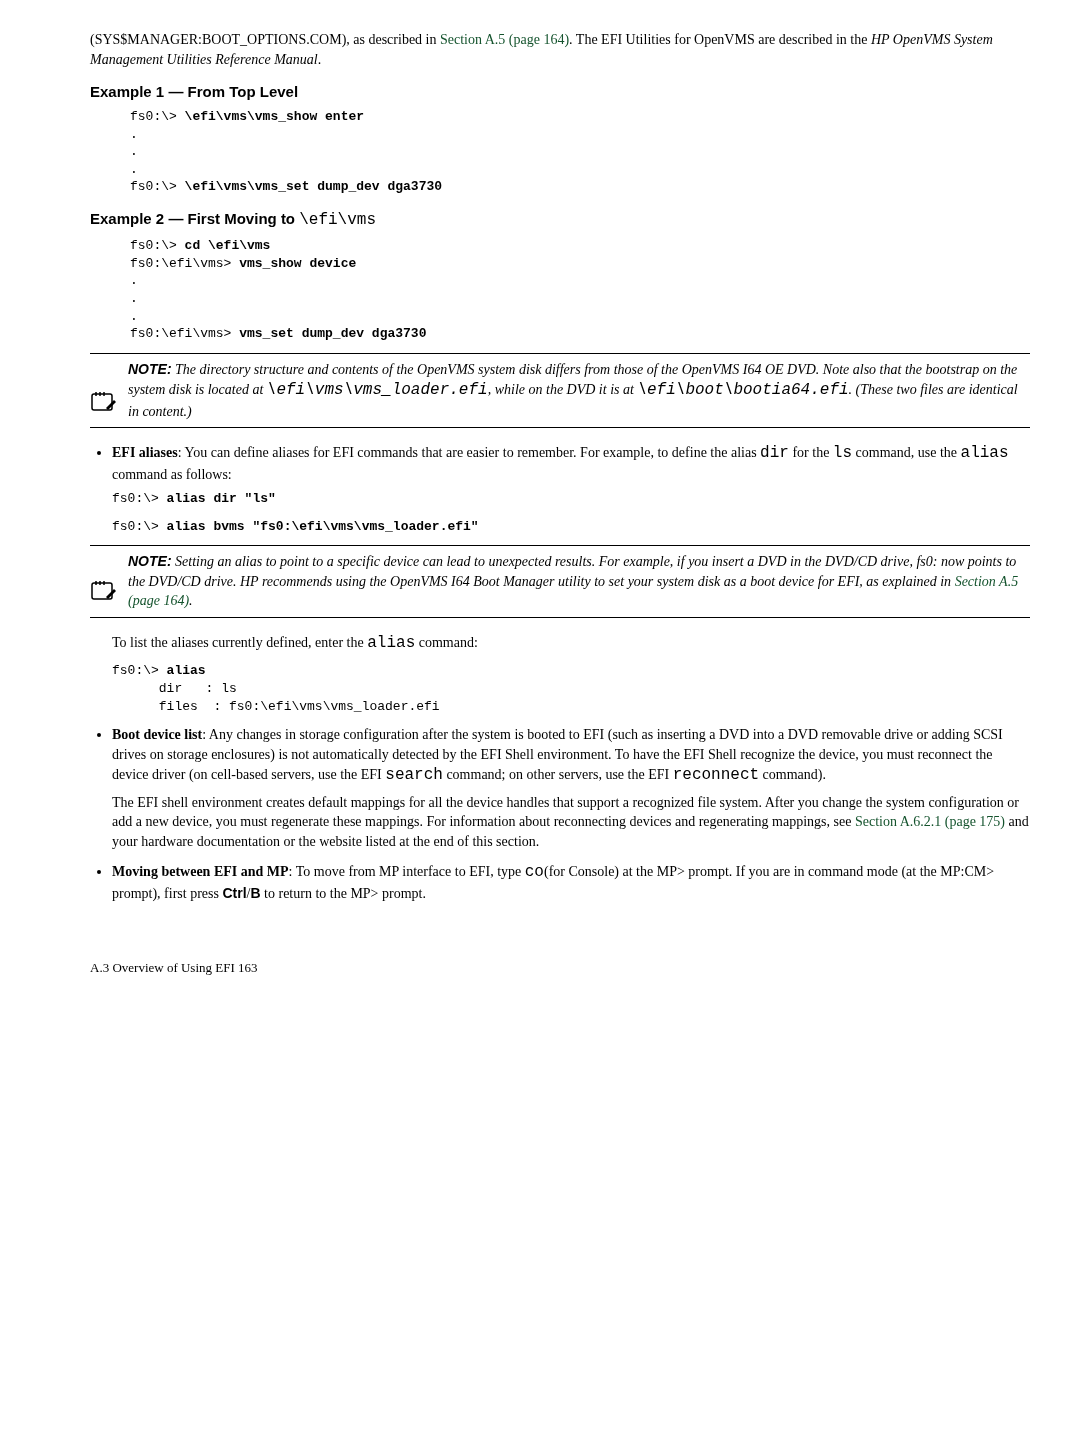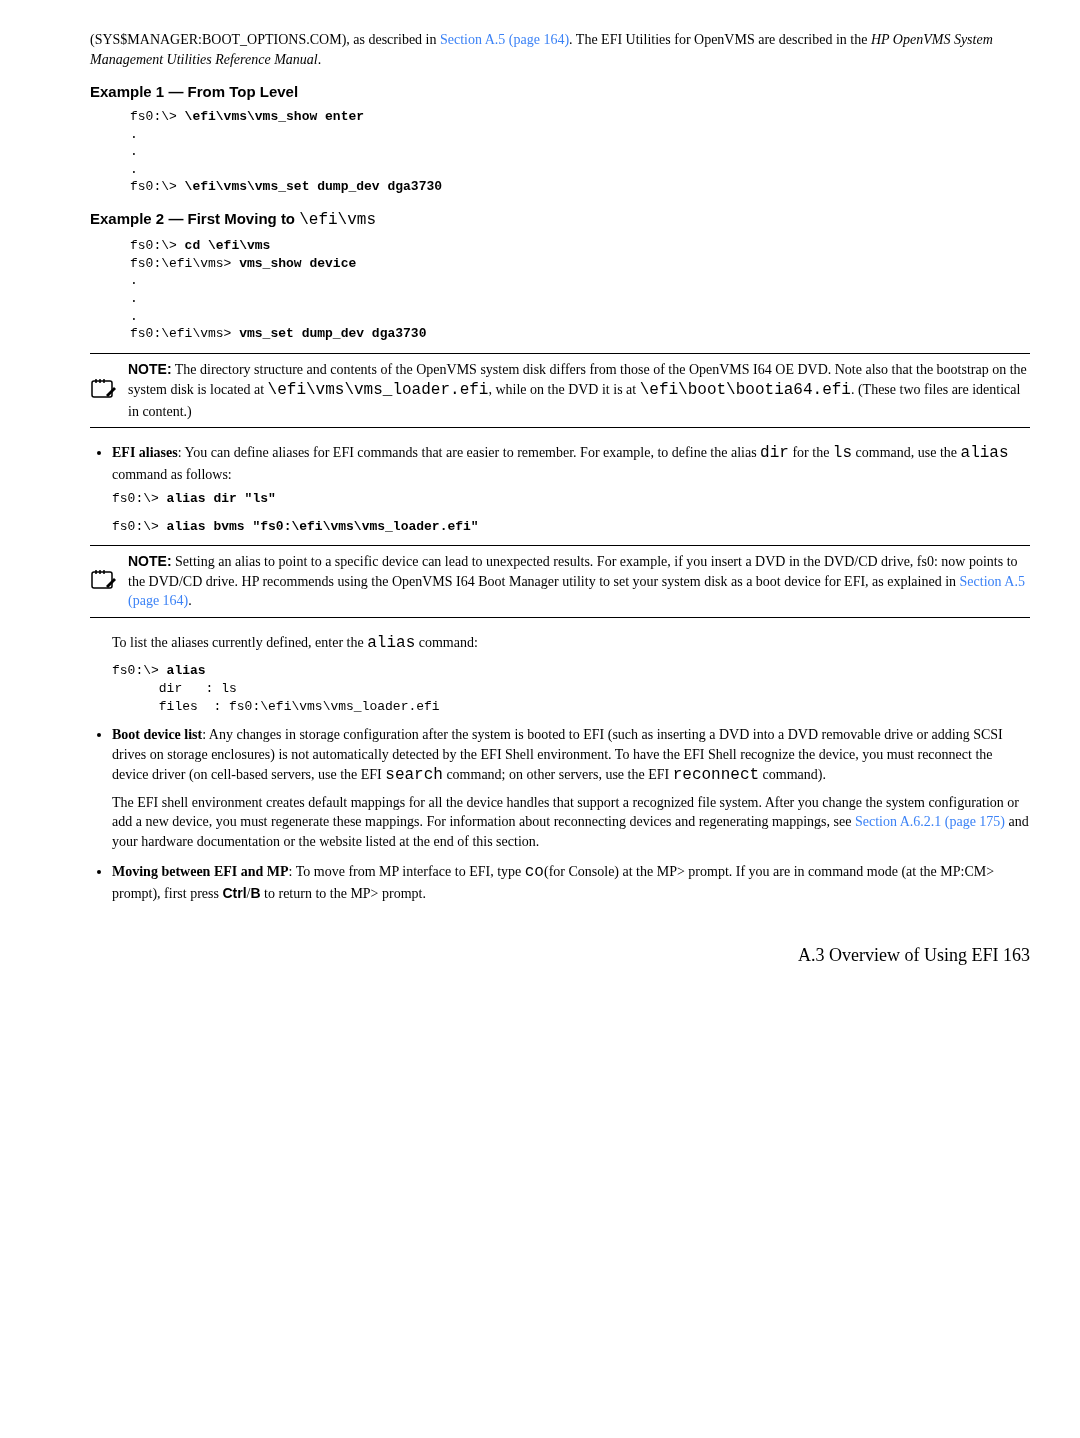--- a/index.html
+++ b/index.html
@@ -31,25 +31,26 @@
   }
   .code-inline {
     font-family: 'Courier New', monospace;
     font-size: 16px;
   }
   .bold-code {
     font-weight: bold;
   }
   .note-row {
     display: flex;
-    align-items: center;
+    align-items: flex-end;
     border-top: 1px solid #000;
     border-bottom: 1px solid #000;
     padding: 6px 0;
     margin: 10px 0 14px 0;
+    font-style: italic;
   }
   .note-icon {
     flex: 0 0 auto;
     margin-right: 10px;
     margin-top: 2px;
   }
   .note-body {
     flex: 1 1 auto;
   }
   .note-label {
@@ -61,29 +62,28 @@
     padding-left: 22px;
     margin: 6px 0;
   }
   ul.bullets > li {
     margin-bottom: 10px;
   }
   .sub-para {
     margin: 6px 0;
   }
   .link {
-    color: #3b82f6;
+    color: #14532d;
   }
   .italic {
     font-style: italic;
   }
   .footer {
-    text-align: right;
-    font-size: 18px;
-    margin-top: 40px;
+    font-size: 13px;
+    margin-top: 56px;
   }
 </style>
 </head>
 <body>
 
 <p class="para">
   <span>(SYS$MANAGER:BOOT_OPTIONS.COM), as described in </span><span class="link">Section A.5 (page 164)</span><span>. The EFI Utilities for OpenVMS are described in the </span><span class="italic">HP OpenVMS System Management Utilities Reference Manual</span><span>.</span>
 </p>
 
 <div class="heading">Example 1 — From Top Level</div>

